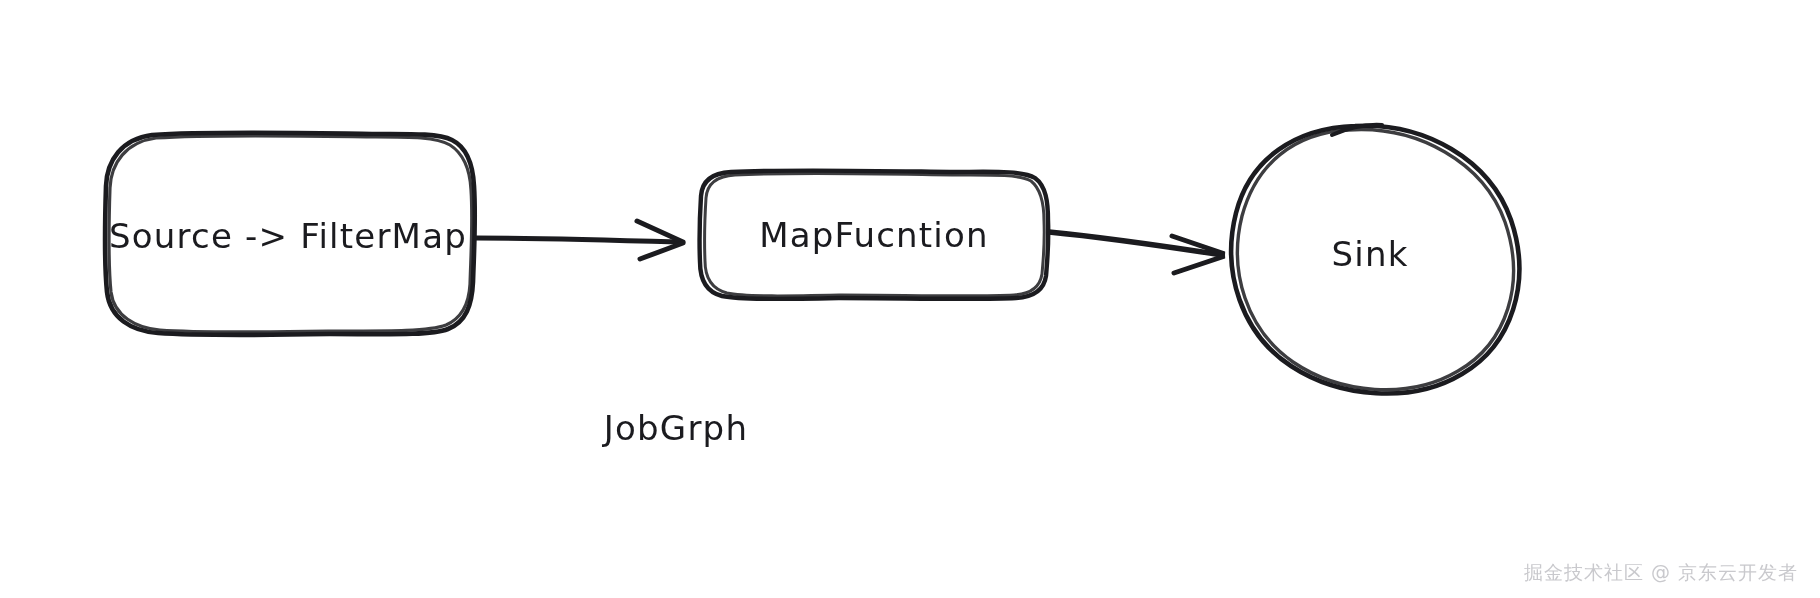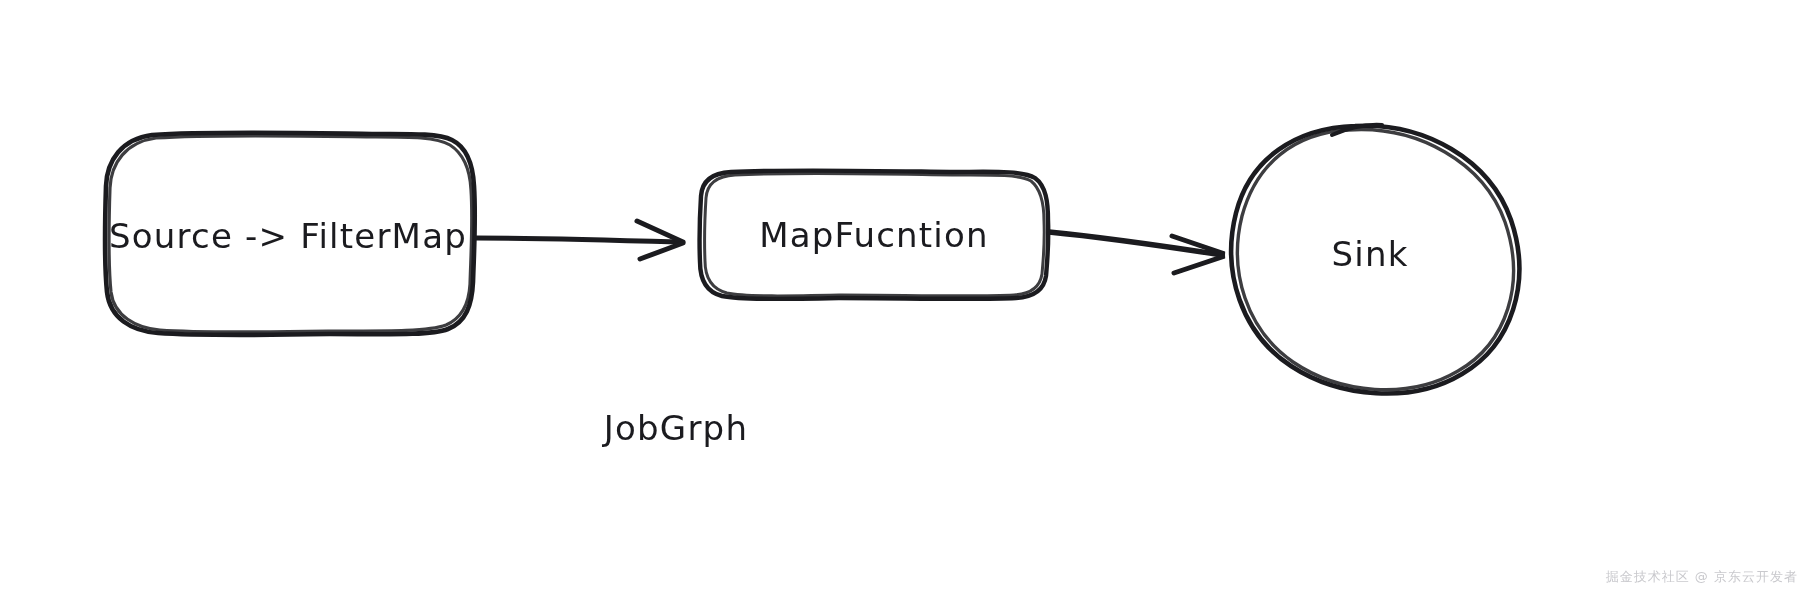--- a/index.html
+++ b/index.html
@@ -48,21 +48,21 @@
     font-size: 34px;
     letter-spacing: 1.2px;
     dominant-baseline: middle;
     text-anchor: middle;
   }
   .watermark {
     position: absolute;
     right: 22px;
     bottom: 12px;
     font-family: "DejaVu Sans", "Liberation Sans", sans-serif;
-    font-size: 13px;
+    font-size: 19px;
     color: #c9c9cd;
     letter-spacing: 1px;
     white-space: nowrap;
     user-select: none;
   }
 </style>
 </head>
 <body>
 
 <svg id="canvas" viewBox="0 0 1820 598" xmlns="http://www.w3.org/2000/svg">

